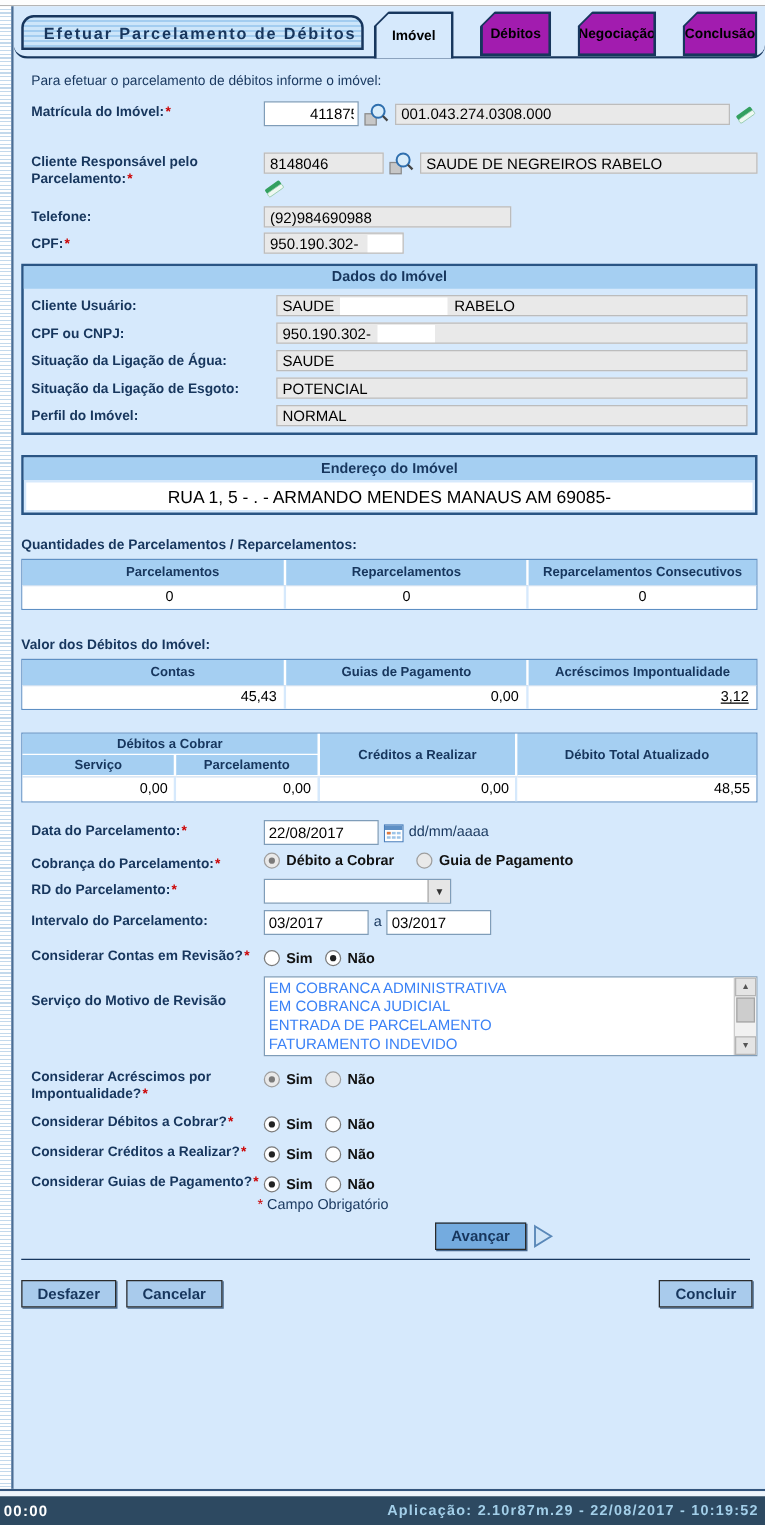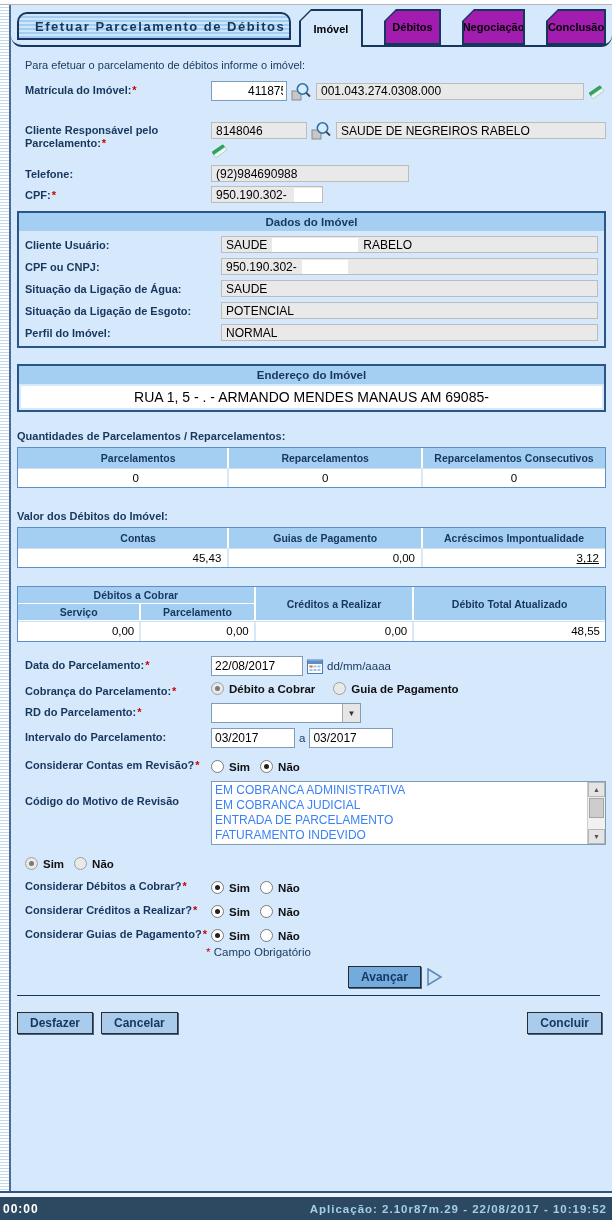--- a/index.html
+++ b/index.html
@@ -413,41 +413,44 @@
           <div class="fctl" style="padding-top:4px">
             <span class="radio"></span>
             <span class="rlabel" style="margin-right:6px">Sim</span>
             <span class="radio sel"></span>
             <span class="rlabel">Não</span>
           </div>
         </div>
 
         <div class="form-row" style="margin:8px 0 0 10px">
           <div class="flabel" style="padding-top:14px">
-            <span>Código do Motivo de Revisão</span>
+            <span>Serviço do Motivo de Revisão</span>
           </div>
           <div class="fctl">
             <div class="listbox">
               <div class="lopts">
                 <div class="lopt">EM COBRANCA ADMINISTRATIVA</div>
                 <div class="lopt">EM COBRANCA JUDICIAL</div>
                 <div class="lopt">ENTRADA DE PARCELAMENTO</div>
                 <div class="lopt">FATURAMENTO INDEVIDO</div>
               </div>
               <div class="lscroll">
                 <div class="sbtn">▲</div>
                 <div class="sthumb"></div>
                 <div class="sspace"></div>
                 <div class="sbtn">▼</div>
               </div>
             </div>
           </div>
         </div>
 
         <div class="form-row" style="margin:8px 0 0 10px">
+          <div class="flabel">
+            <span>Considerar Acréscimos por Impontualidade?</span><span class="req">*</span>
+          </div>
           <div class="fctl" style="padding-top:4px">
             <span class="radio dis sel"></span>
             <span class="rlabel" style="margin-right:6px">Sim</span>
             <span class="radio dis"></span>
             <span class="rlabel">Não</span>
           </div>
         </div>
 
         <div class="form-row" style="margin:7px 0 0 10px">
           <div class="flabel">

